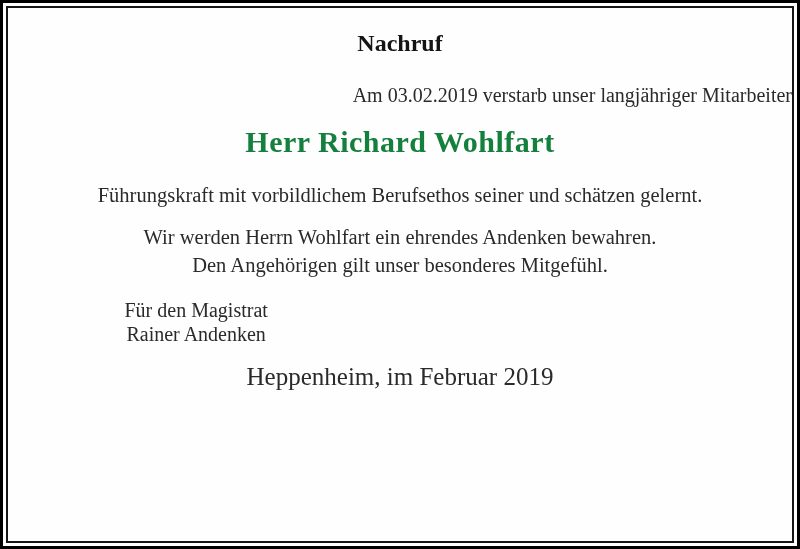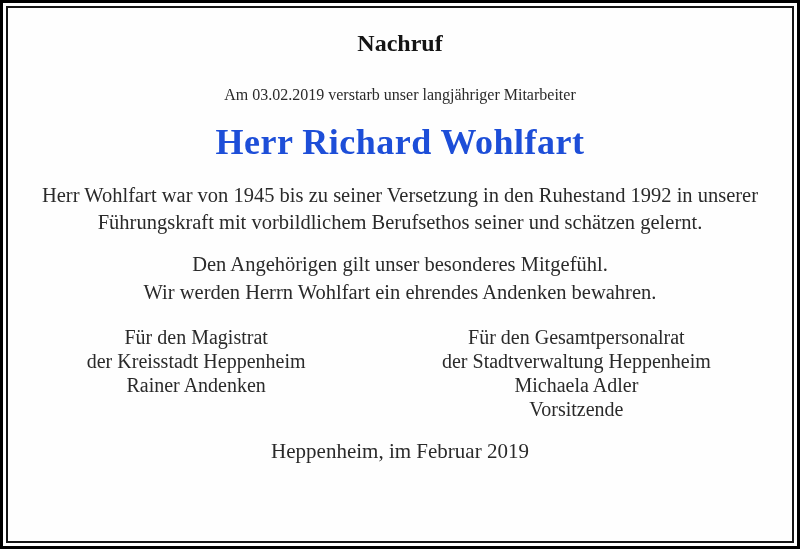--- a/index.html
+++ b/index.html
@@ -30,31 +30,32 @@
     margin: 0;
     padding-top: 21px;
     font-size: 24px;
     line-height: 28px;
     font-weight: bold;
     color: #141414;
     font-family: Liberation Serif, serif;
   }
   .notice-intro {
     margin-top: 25px;
-    font-size: 16px;
+    font-size: 20px;
     line-height: 26px;
     color: #2a2a2a;
+    text-align: right;
   }
   .notice-name {
     margin: 9px 0 12px 0;
-    font-size: 36px;
+    font-size: 30px;
     line-height: 50px;
     font-weight: bold;
     letter-spacing: 0.5px;
-    color: #1d4ed8;
+    color: #15803d;
   }
   .notice-body {
     margin-top: 15px;
     font-size: 20.5px;
     line-height: 27px;
     color: #2a2a2a;
   }
   .memorial-block {
     margin-top: 14px;
     font-size: 20.5px;
@@ -71,57 +72,49 @@
   .sig-col-left {
     width: 48%;
     text-align: center;
   }
   .sig-col-right {
     width: 49%;
     text-align: center;
   }
   .notice-dateline {
     margin-top: 17px;
-    font-size: 21px;
+    font-size: 25px;
     line-height: 27px;
     color: #2a2a2a;
   }
 </style>
 </head>
 <body>
 
 <div class="frame-outer">
   <div class="frame-inner">
 
     <h2 class="notice-title">Nachruf</h2>
 
     <div class="notice-intro">Am 03.02.2019 verstarb unser langjähriger Mitarbeiter</div>
 
     <h1 class="notice-name">Herr Richard Wohlfart</h1>
 
     <div class="notice-body">
-      <div>Herr Wohlfart war von 1945 bis zu seiner Versetzung in den Ruhestand 1992 in unserer</div>
       <div>Führungskraft mit vorbildlichem Berufsethos seiner und schätzen gelernt.</div>
     </div>
 
     <div class="memorial-block">
+      <div>Wir werden Herrn Wohlfart ein ehrendes Andenken bewahren.</div>
       <div>Den Angehörigen gilt unser besonderes Mitgefühl.</div>
-      <div>Wir werden Herrn Wohlfart ein ehrendes Andenken bewahren.</div>
     </div>
 
     <div class="sig-row">
       <div class="sig-col-left">
         <div>Für den Magistrat</div>
-        <div>der Kreisstadt Heppenheim</div>
         <div>Rainer Andenken</div>
-      </div>
-      <div class="sig-col-right">
-        <div>Für den Gesamtpersonalrat</div>
-        <div>der Stadtverwaltung Heppenheim</div>
-        <div>Michaela Adler</div>
-        <div>Vorsitzende</div>
       </div>
     </div>
 
     <div class="notice-dateline">Heppenheim, im Februar 2019</div>
 
   </div>
 </div>
 
 </body></html>

